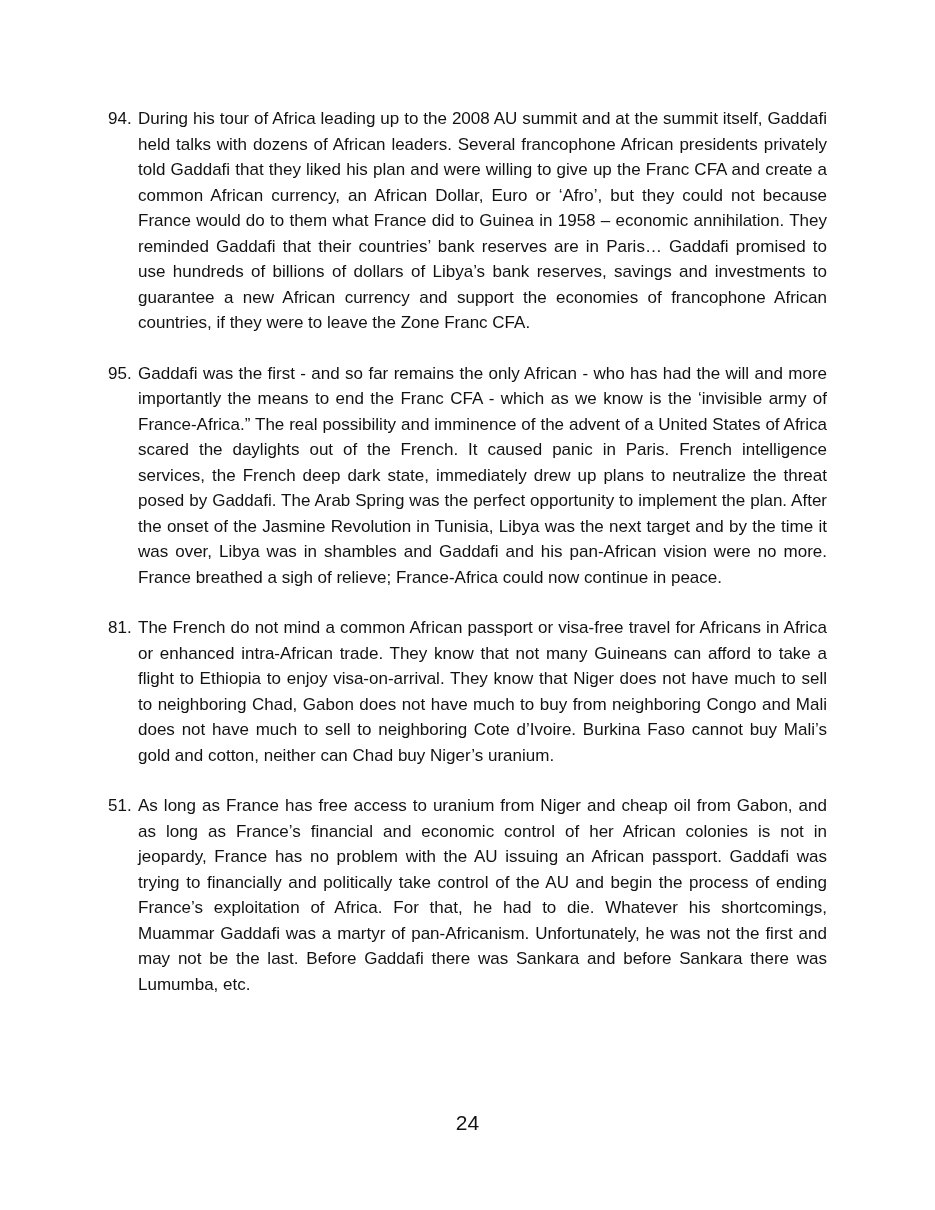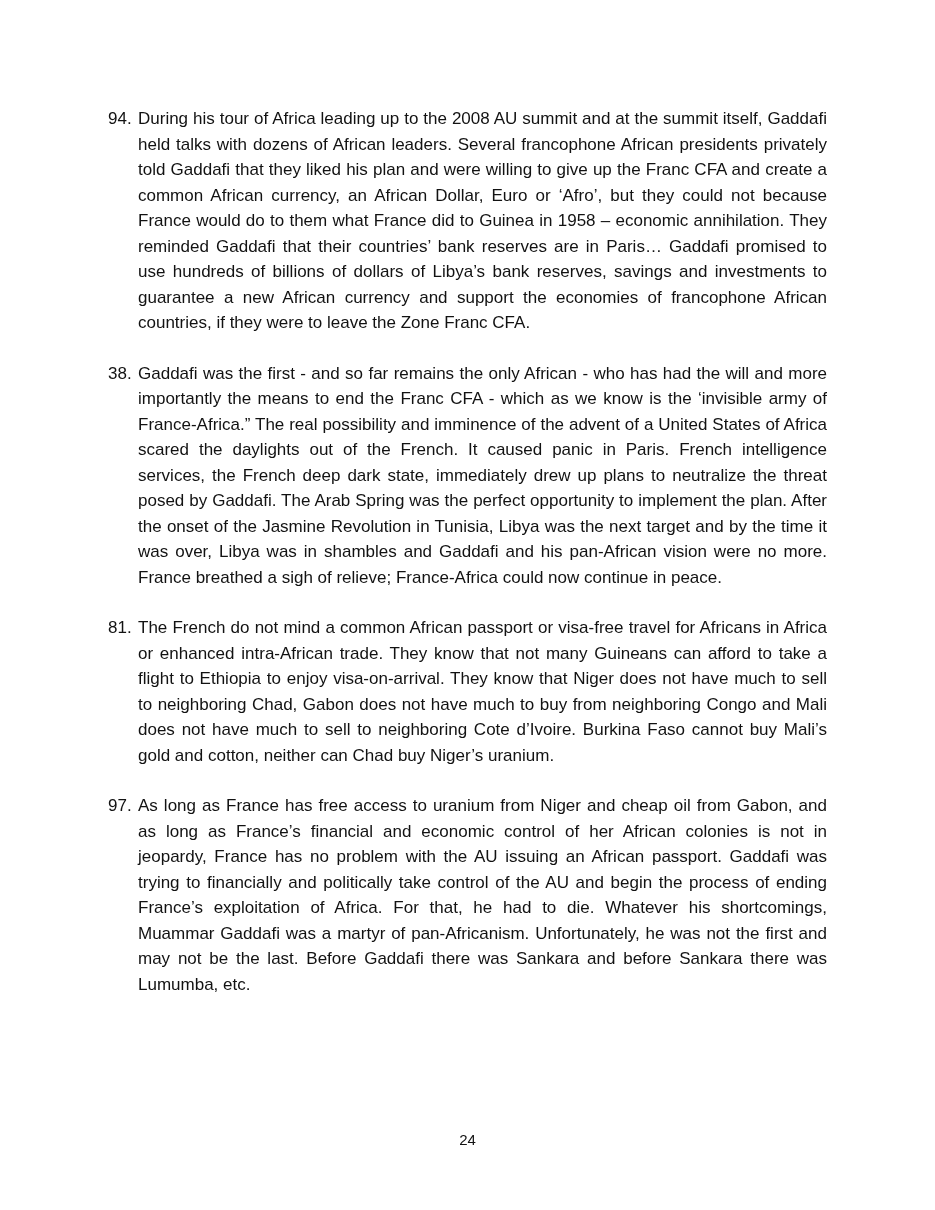--- a/index.html
+++ b/index.html
@@ -39,47 +39,46 @@
     flex: 1 1 auto;
     text-align: justify;
     text-align-last: left;
   }
   .page-number {
     position: absolute;
     top: 1112px;
     left: 0;
     width: 100%;
     text-align: center;
-    font-size: 15px;
+    font-size: 21px;
     line-height: 22px;
-    margin-top: 17px;
   }
 </style>
 </head>
 <body>
 
 <div class="page">
   <div class="content">
 
     <div class="para">
       <span class="para-num">94.</span>
       <span class="para-text">During his tour of Africa leading up to the 2008 AU summit and at the summit itself, Gaddafi held talks with dozens of African leaders. Several francophone African presidents privately told Gaddafi that they liked his plan and were willing to give up the Franc CFA and create a common African currency, an African Dollar, Euro or ‘Afro’, but they could not because France would do to them what France did to Guinea in 1958 – economic annihilation. They reminded Gaddafi that their countries’ bank reserves are in Paris… Gaddafi promised to use hundreds of billions of dollars of Libya’s bank reserves, savings and investments to guarantee a new African currency and support the economies of francophone African countries, if they were to leave the Zone Franc CFA.</span>
     </div>
 
     <div class="para">
-      <span class="para-num">38.</span>
+      <span class="para-num">95.</span>
       <span class="para-text">Gaddafi was the first - and so far remains the only African - who has had the will and more importantly the means to end the Franc CFA - which as we know is the ‘invisible army of France-Africa.” The real possibility and imminence of the advent of a United States of Africa scared the daylights out of the French. It caused panic in Paris. French intelligence services, the French deep dark state, immediately drew up plans to neutralize the threat posed by Gaddafi. The Arab Spring was the perfect opportunity to implement the plan. After the onset of the Jasmine Revolution in Tunisia, Libya was the next target and by the time it was over, Libya was in shambles and Gaddafi and his pan-African vision were no more. France breathed a sigh of relieve; France-Africa could now continue in peace.</span>
     </div>
 
     <div class="para">
       <span class="para-num">81.</span>
       <span class="para-text">The French do not mind a common African passport or visa-free travel for Africans in Africa or enhanced intra-African trade. They know that not many Guineans can afford to take a flight to Ethiopia to enjoy visa-on-arrival. They know that Niger does not have much to sell to neighboring Chad, Gabon does not have much to buy from neighboring Congo and Mali does not have much to sell to neighboring Cote d’Ivoire. Burkina Faso cannot buy Mali’s gold and cotton, neither can Chad buy Niger’s uranium.</span>
     </div>
 
     <div class="para">
-      <span class="para-num">97.</span>
+      <span class="para-num">51.</span>
       <span class="para-text">As long as France has free access to uranium from Niger and cheap oil from Gabon, and as long as France’s financial and economic control of her African colonies is not in jeopardy, France has no problem with the AU issuing an African passport. Gaddafi was trying to financially and politically take control of the AU and begin the process of ending France’s exploitation of Africa. For that, he had to die. Whatever his shortcomings, Muammar Gaddafi was a martyr of pan-Africanism. Unfortunately, he was not the first and may not be the last. Before Gaddafi there was Sankara and before Sankara there was Lumumba, etc.</span>
     </div>
 
   </div>
 
   <div class="page-number">24</div>
 </div>
 
 </body></html>

